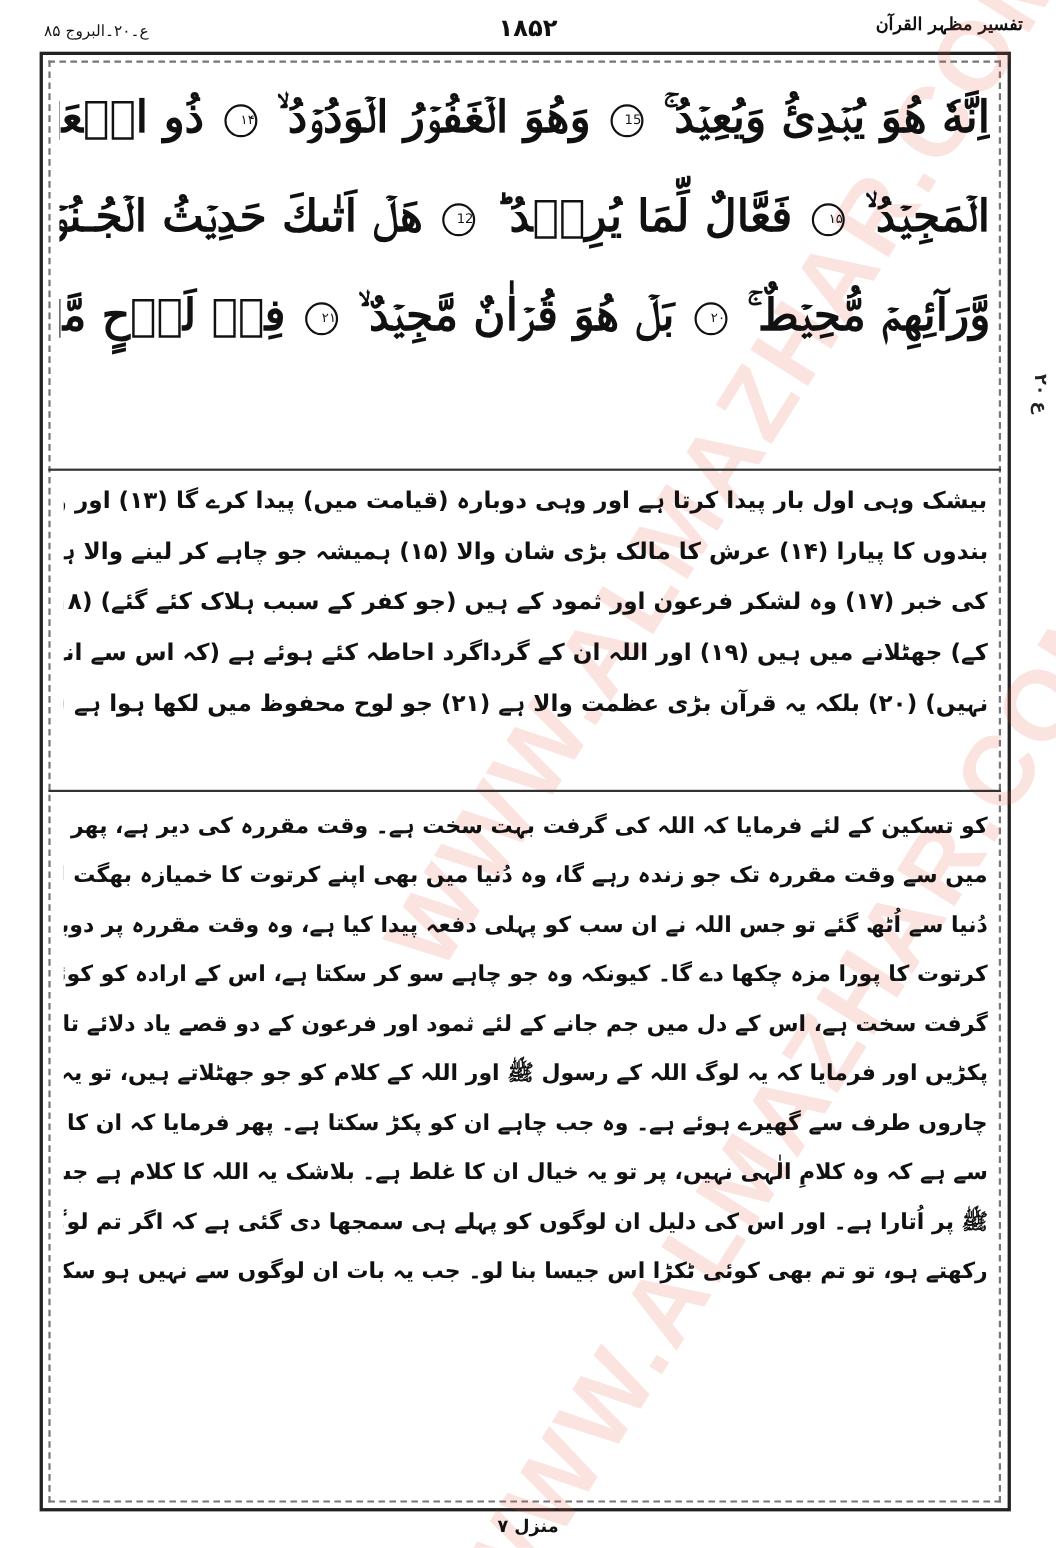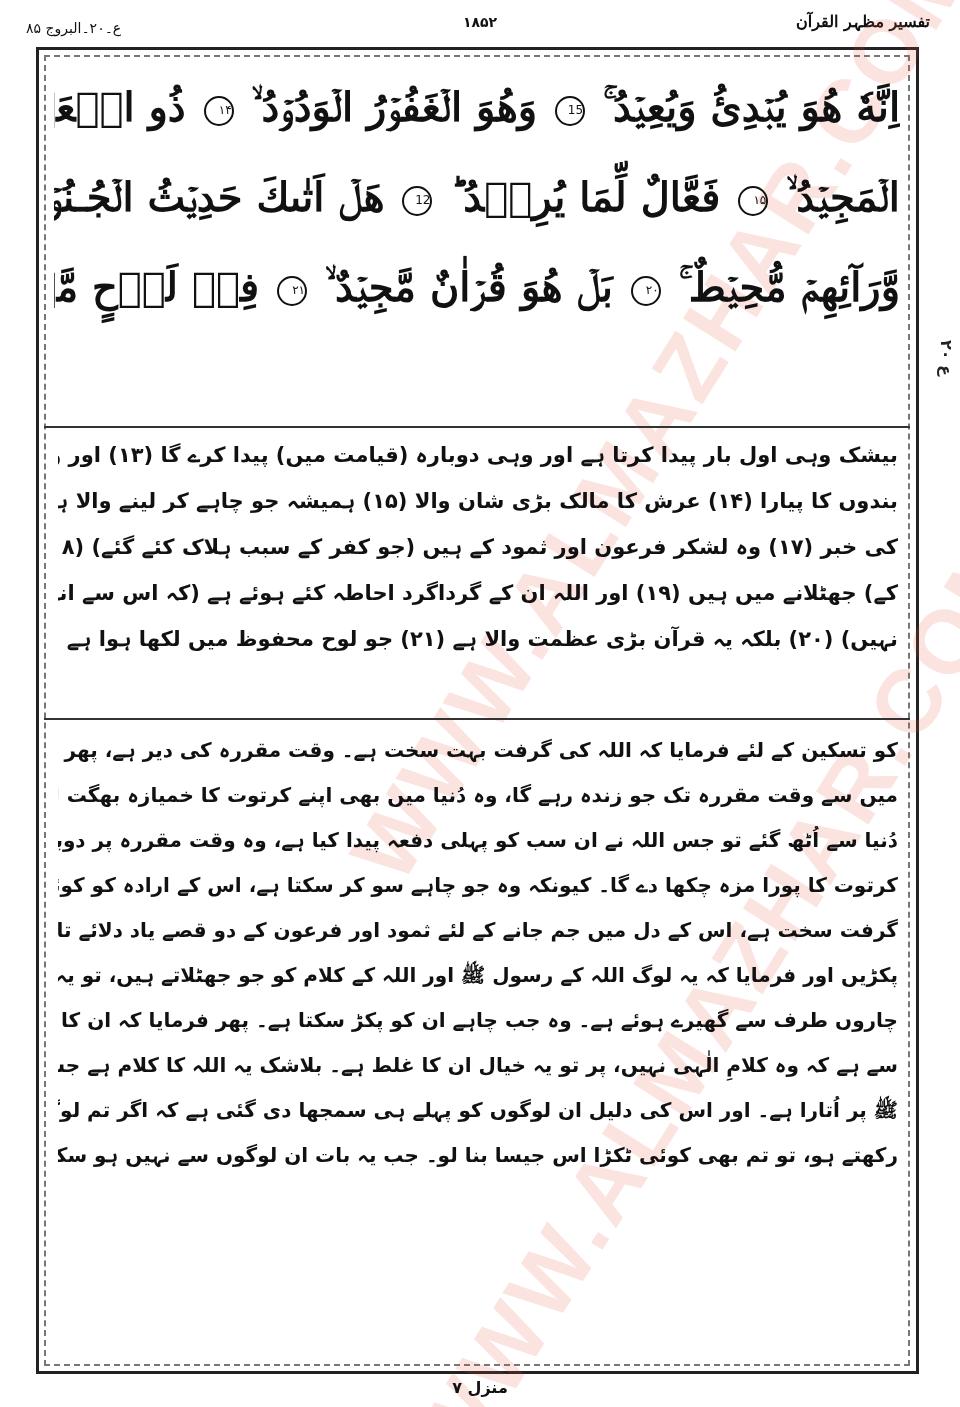--- a/index.html
+++ b/index.html
@@ -1,19 +1,19 @@
 <!DOCTYPE html>
 <html><head>
 <meta charset="utf-8">
 <style>
   html, body { margin: 0; padding: 0; background: #ffffff; }
   body { width: 960px; height: 1407px; position: relative; overflow: hidden; font-family: "DejaVu Sans", sans-serif; color: #111; }
   .header { position: absolute; top: 0; left: 0; width: 960px; height: 50px; }
-  .header .left { position: absolute; left: 26px; top: 20px; font-size: 14px; font-family: "DejaVu Sans", sans-serif; direction: rtl; }
-  .header .center { position: absolute; left: 0; right: 0; top: 14px; text-align: center; font-size: 14px; font-weight: bold; direction: rtl; }
+  .header .left { position: absolute; left: 40px; top: 20px; font-size: 14px; font-family: "DejaVu Sans", sans-serif; direction: rtl; }
+  .header .center { position: absolute; left: 0; right: 0; top: 14px; text-align: center; font-size: 22px; font-weight: bold; direction: rtl; }
   .header .right { position: absolute; right: 30px; top: 12px; font-size: 16px; font-weight: bold; direction: rtl; font-family: "DejaVu Serif", serif; }
 
   .frame-outer { position: absolute; left: 36px; top: 47px; width: 883px; height: 1327px; border: 3px solid #222; box-sizing: border-box; }
   .frame-inner { position: absolute; left: 44px; top: 55px; width: 866px; height: 1311px; border: 2px dashed #777; box-sizing: border-box; }
 
   .divider { position: absolute; left: 44px; width: 866px; height: 0; border-top: 2px solid #333; }
   .divider.d1 { top: 426px; }
   .divider.d2 { top: 718px; }
 
   .verses { position: absolute; left: 54px; top: 62px; width: 846px; height: 360px; direction: rtl; }

